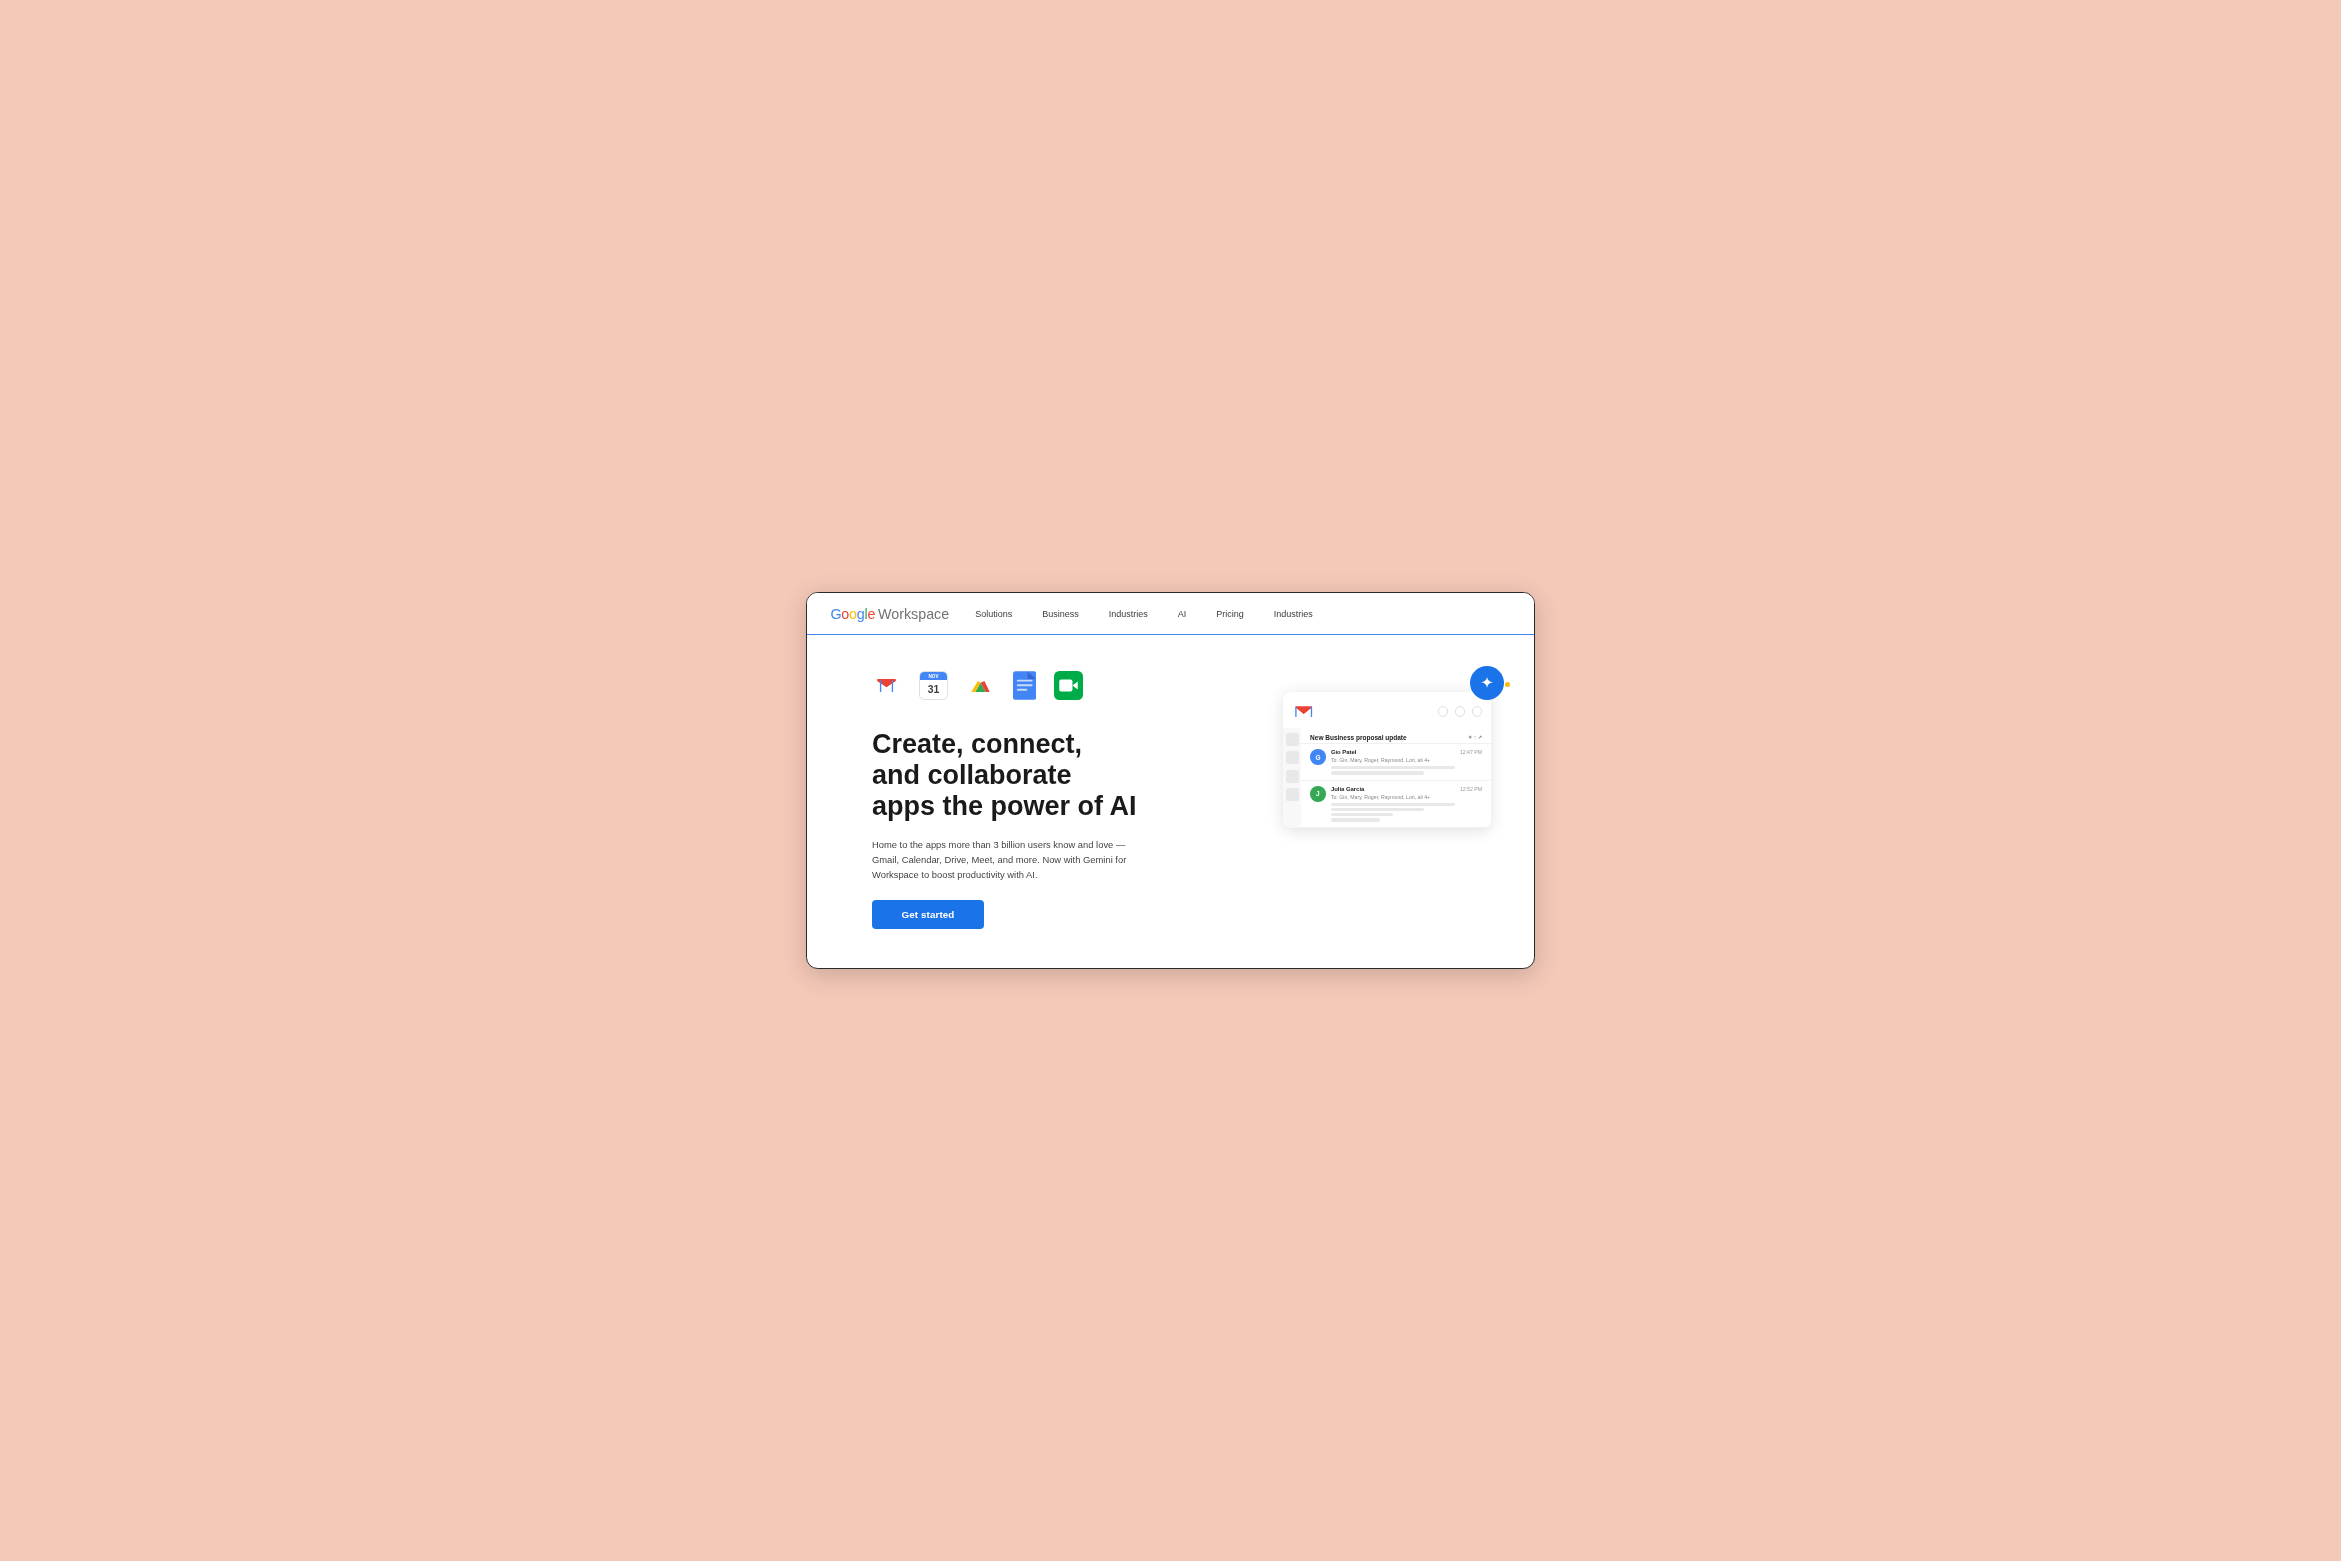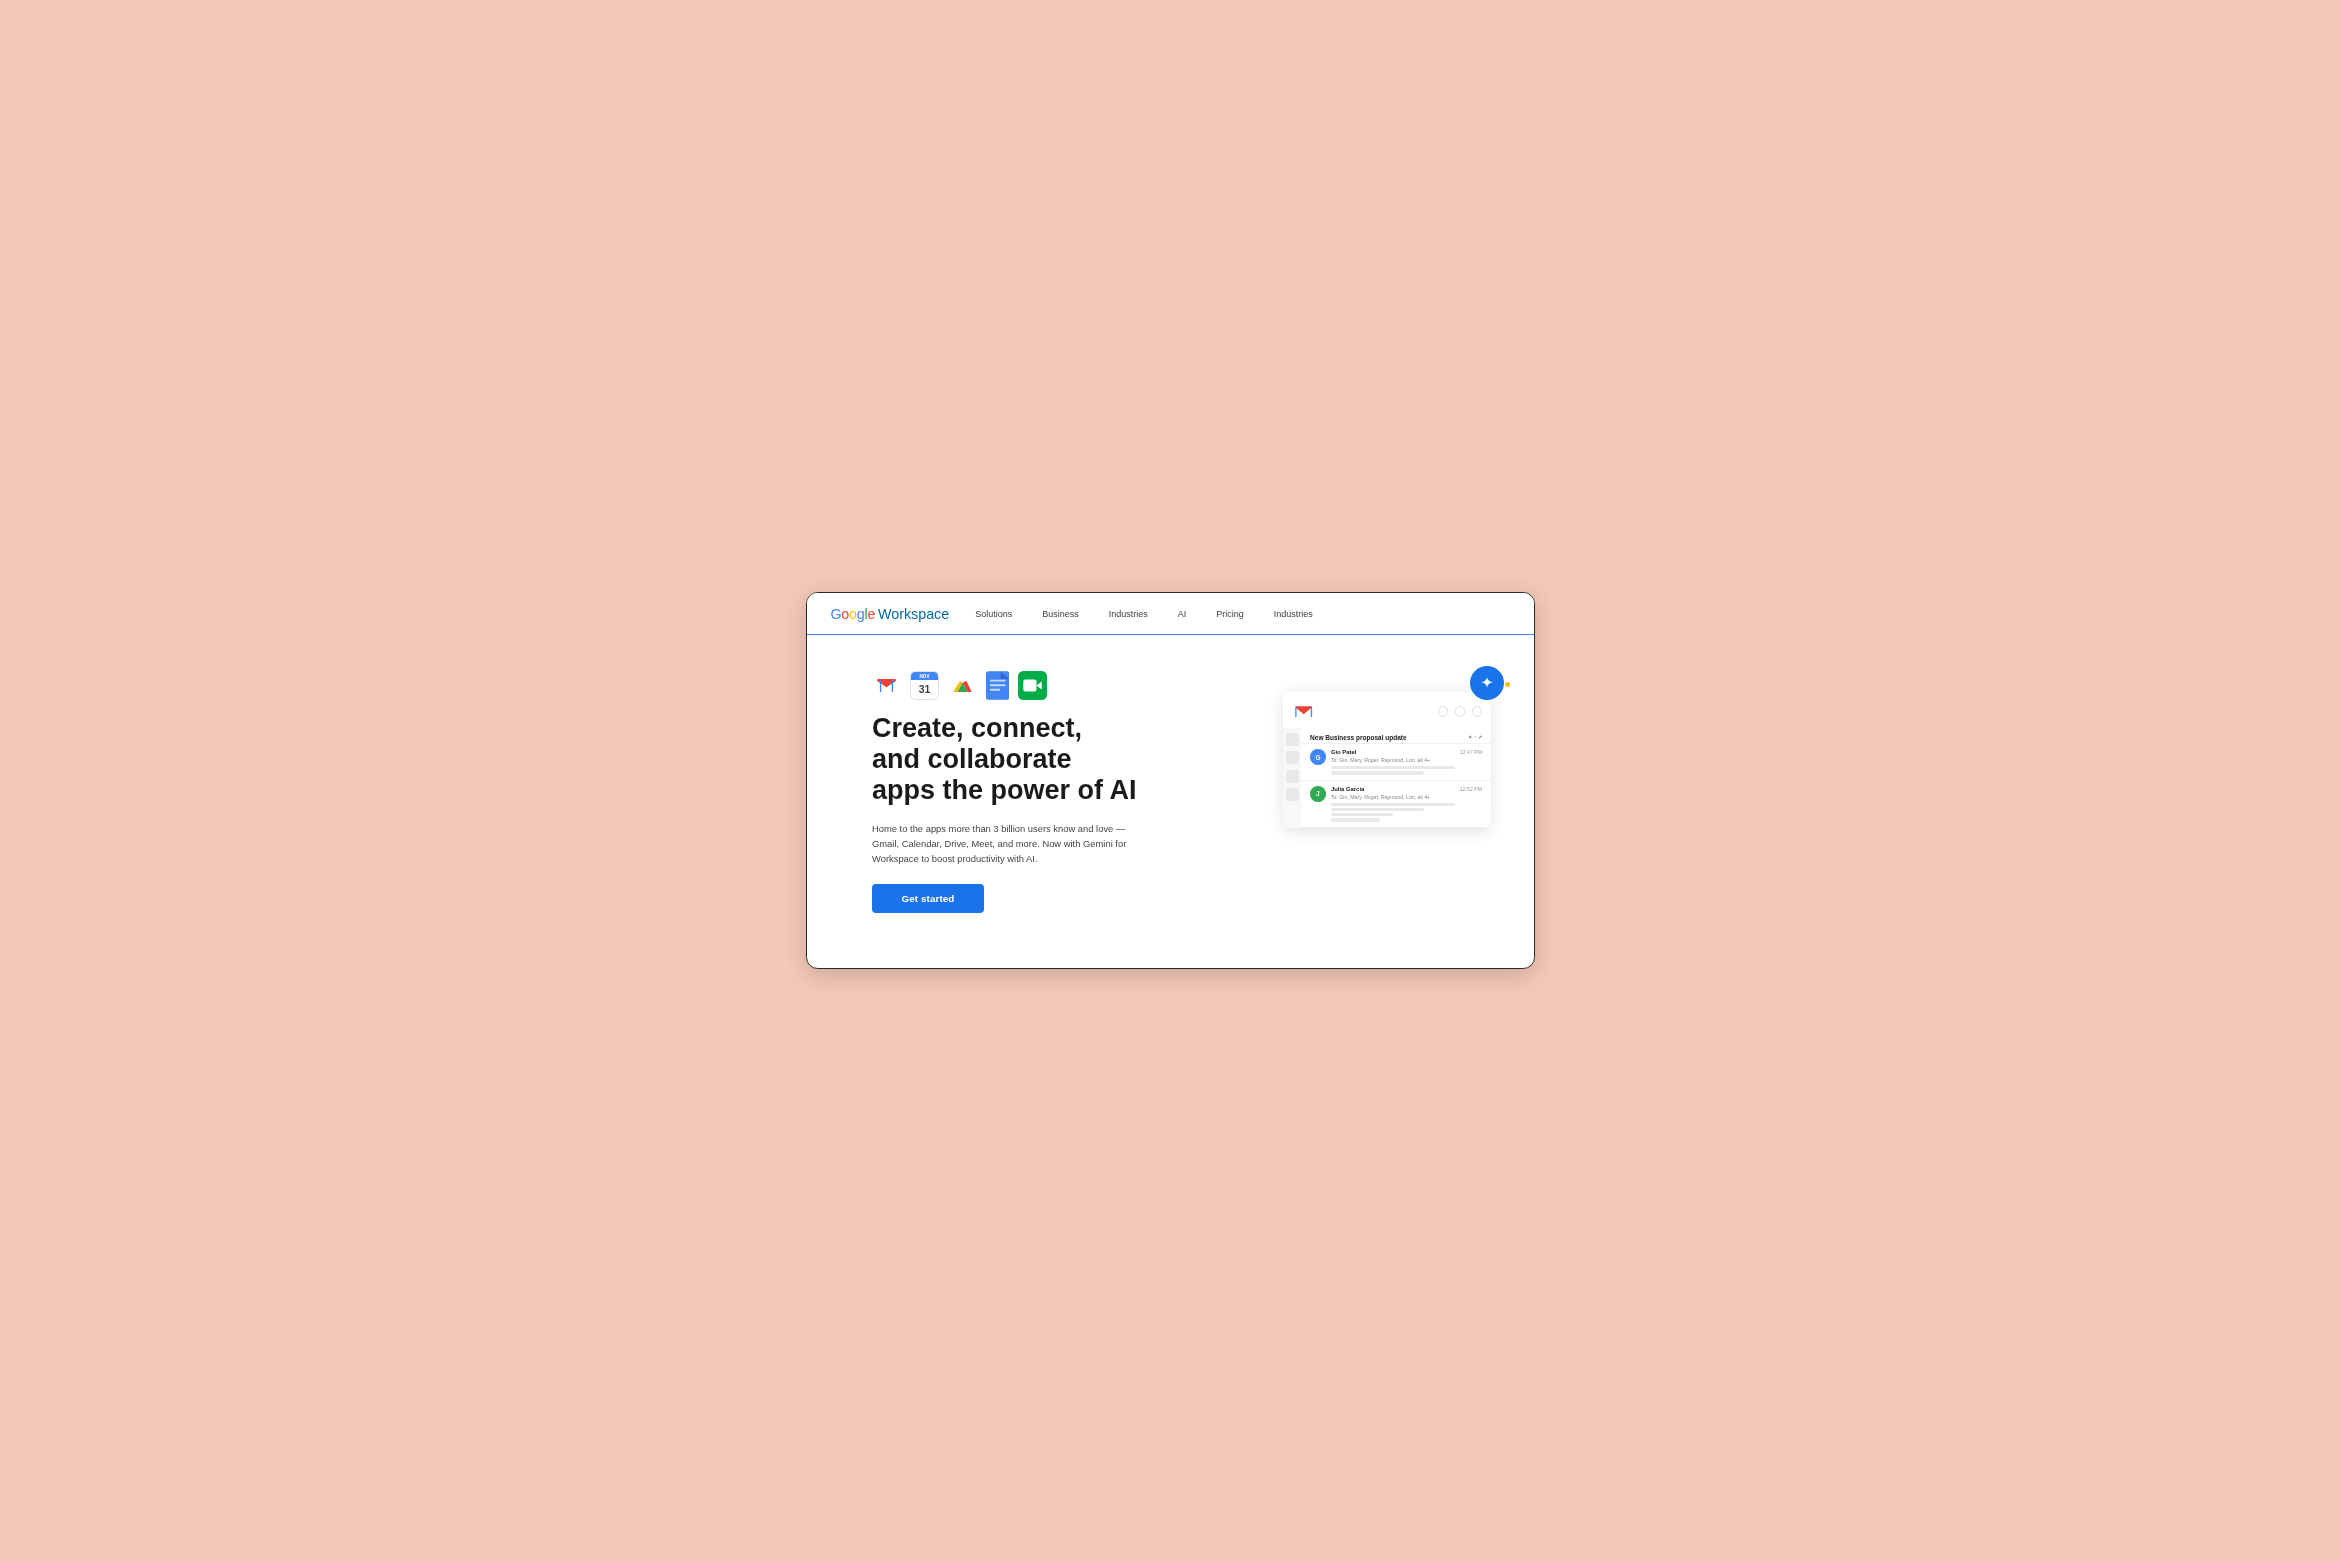--- a/index.html
+++ b/index.html
@@ -53,21 +53,21 @@
     .logo-g { color: #4285F4; }
     .logo-o1 { color: #EA4335; }
     .logo-o2 { color: #FBBC05; }
     .logo-g2 { color: #4285F4; }
     .logo-l { color: #34A853; }
     .logo-e { color: #EA4335; }
 
     .logo-workspace {
       font-size: 14.3px;
       font-weight: 400;
-      color: #0369a1;
+      color: #737373;
       margin-left: 2.6px;
     }
 
     .nav-links {
       display: flex;
       align-items: center;
       gap: 30px;
       list-style: none;
     }
 
@@ -92,22 +92,22 @@
       flex: 1;
       display: flex;
       flex-direction: column;
       justify-content: flex-start;
       padding-top: 5.2px;
     }
 
     
     .app-icons {
       display: flex;
-      gap: 9px;
-      margin-bottom: 13px;
+      gap: 18px;
+      margin-bottom: 29px;
     }
 
     
     .icon-gmail {
       width: 29px;
       height: 29px;
     }
 
     
     .icon-calendar {

